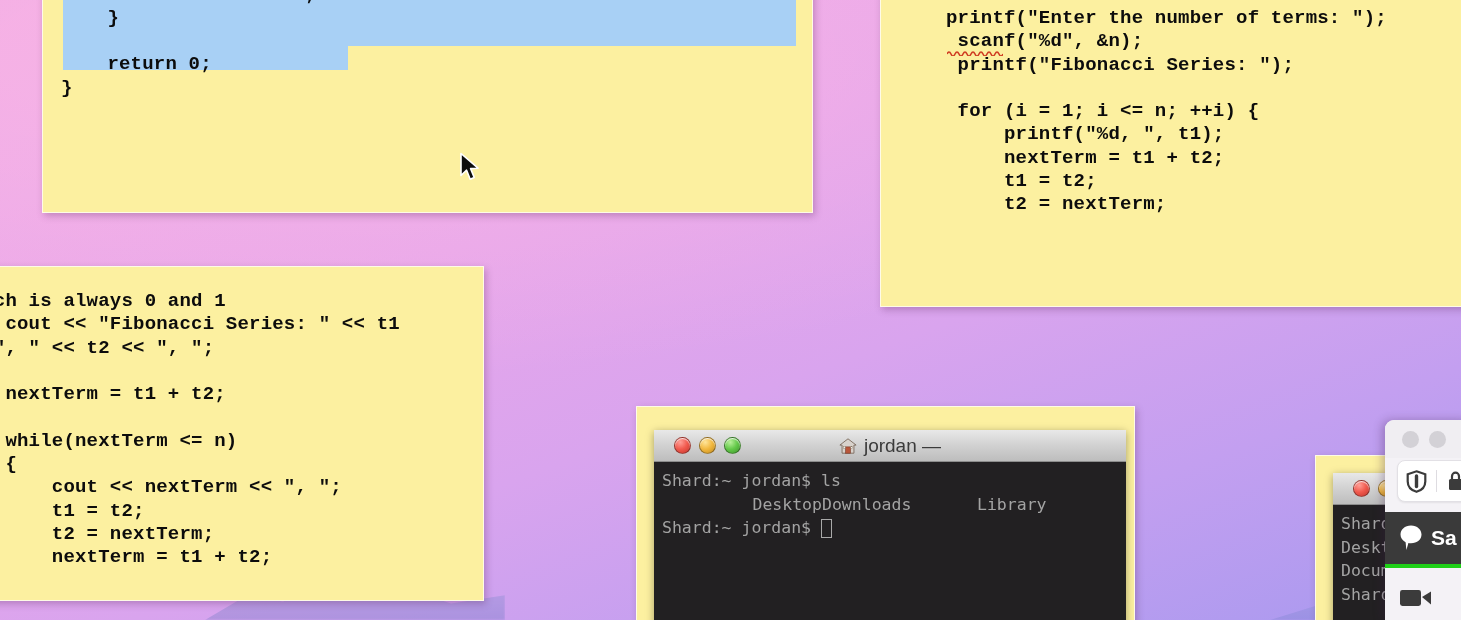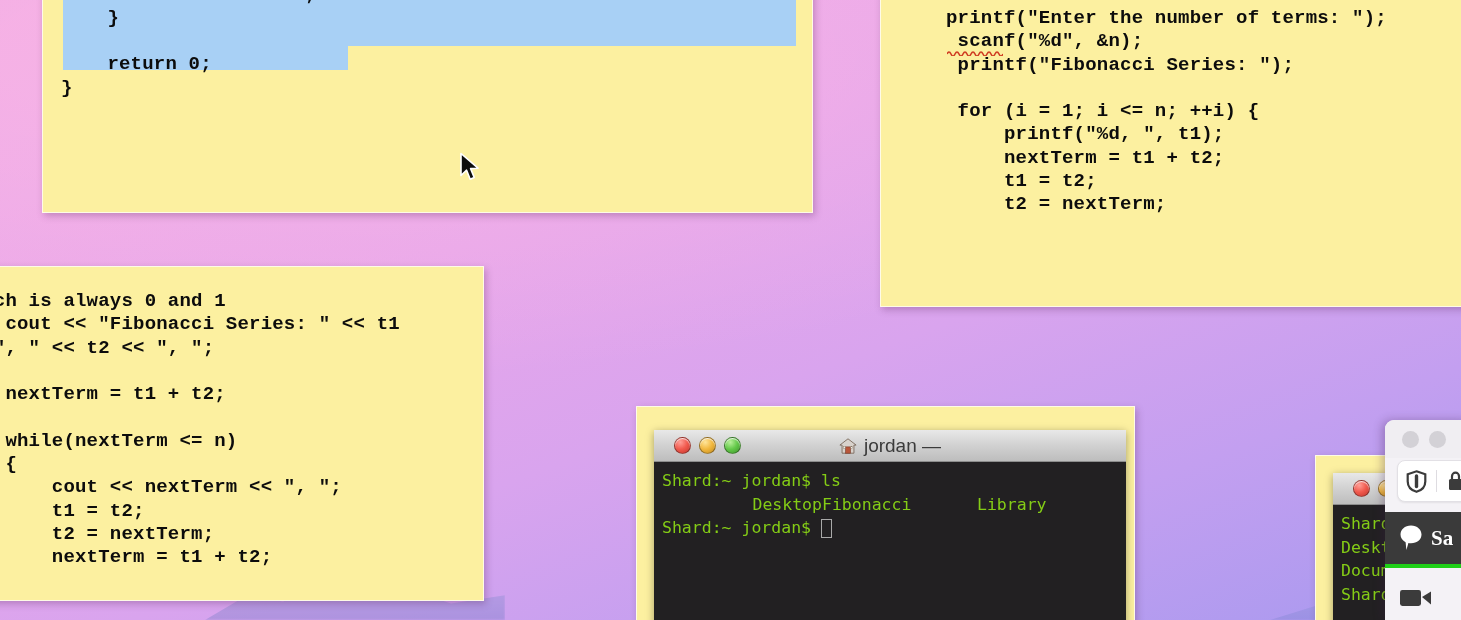--- a/index.html
+++ b/index.html
@@ -128,21 +128,21 @@
   .term-body {
     background: #222022;
     padding: 7px 0 0 8px;
     height: calc(100% - 31px);
     box-sizing: border-box;
   }
   .term-line {
     font-family: "DejaVu Sans Mono", "Liberation Mono", monospace;
     font-size: 16.5px;
     line-height: 23.6px;
-    color: #84cc16;
+    color: #a3a3a3;
     white-space: pre;
     display: flex;
   }
   .term-col { display: inline-block; }
   .c1 { width: 160px; text-align: right; }
   .c2 { width: 155px; }
   .cursor-block {
     display: inline-block;
     width: 9px; height: 17px;
     border: 1.5px solid #a9a9a9;
@@ -196,21 +196,21 @@
     margin-top: 10px;
     background: #3a3a3a;
     height: 52px;
     display: flex;
     align-items: center;
     gap: 8px;
     padding-left: 14px;
   }
   .bubble-label {
     color: #ffffff;
-    font-family: Liberation Serif, serif;
+    font-family: Liberation Sans, sans-serif;
     font-weight: bold;
     font-size: 21px;
     white-space: nowrap;
   }
   .green-rule { height: 4px; background: #1fd017; }
   .cam-strip {
     background: #f4f2f6;
     height: 60px;
     display: flex;
     align-items: center;
@@ -306,21 +306,21 @@
         </svg>
         <span>jordan —</span>
       </div>
     </div>
     <div class="term-body">
       <div class="term-line">
         <span>Shard:~ jordan$</span><span>&nbsp;</span><span>ls</span>
       </div>
       <div class="term-line">
         <span class="term-col c1">Desktop</span>
-        <span class="term-col c2">Fibonacci</span>
+        <span class="term-col c2">Downloads</span>
         <span class="term-col">Library</span>
       </div>
       <div class="term-line">
         <span>Shard:~ jordan$</span><span>&nbsp;</span><span class="cursor-block"></span>
       </div>
     </div>
   </div>
 
   <div class="terminal" id="terminal-right">
     <div class="title-bar">

